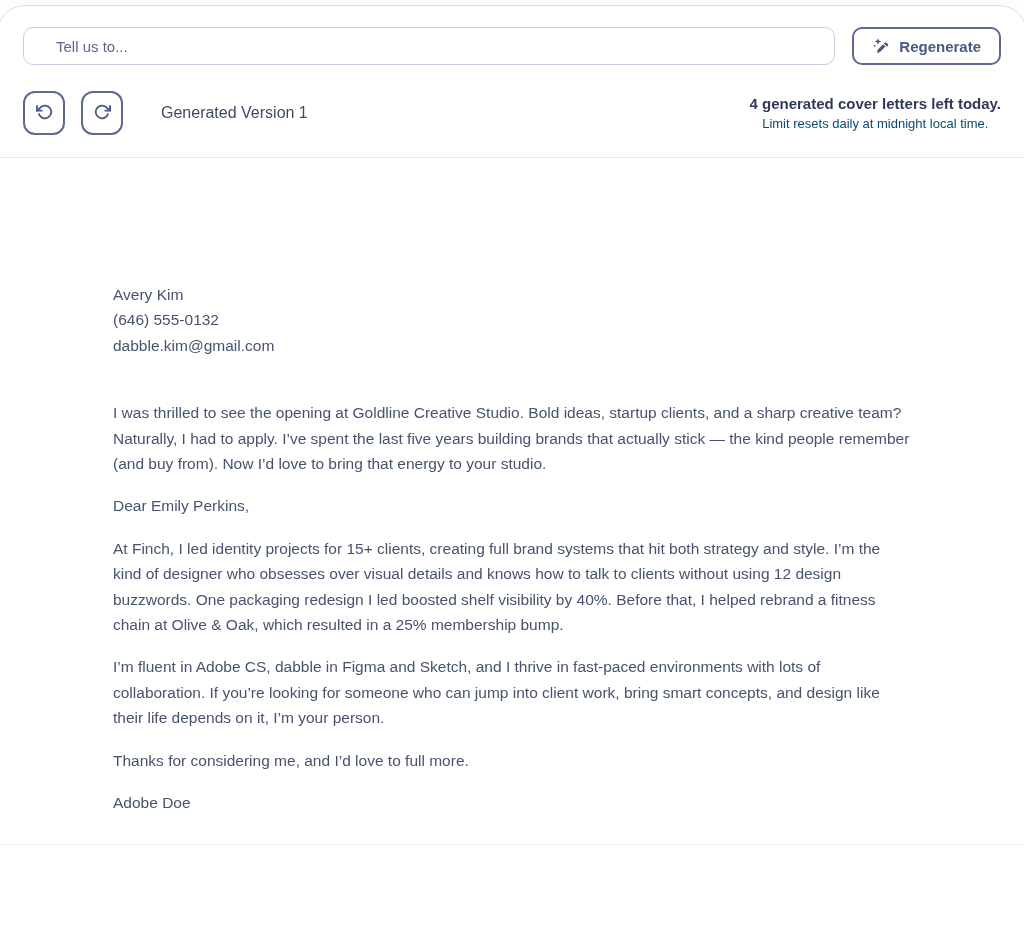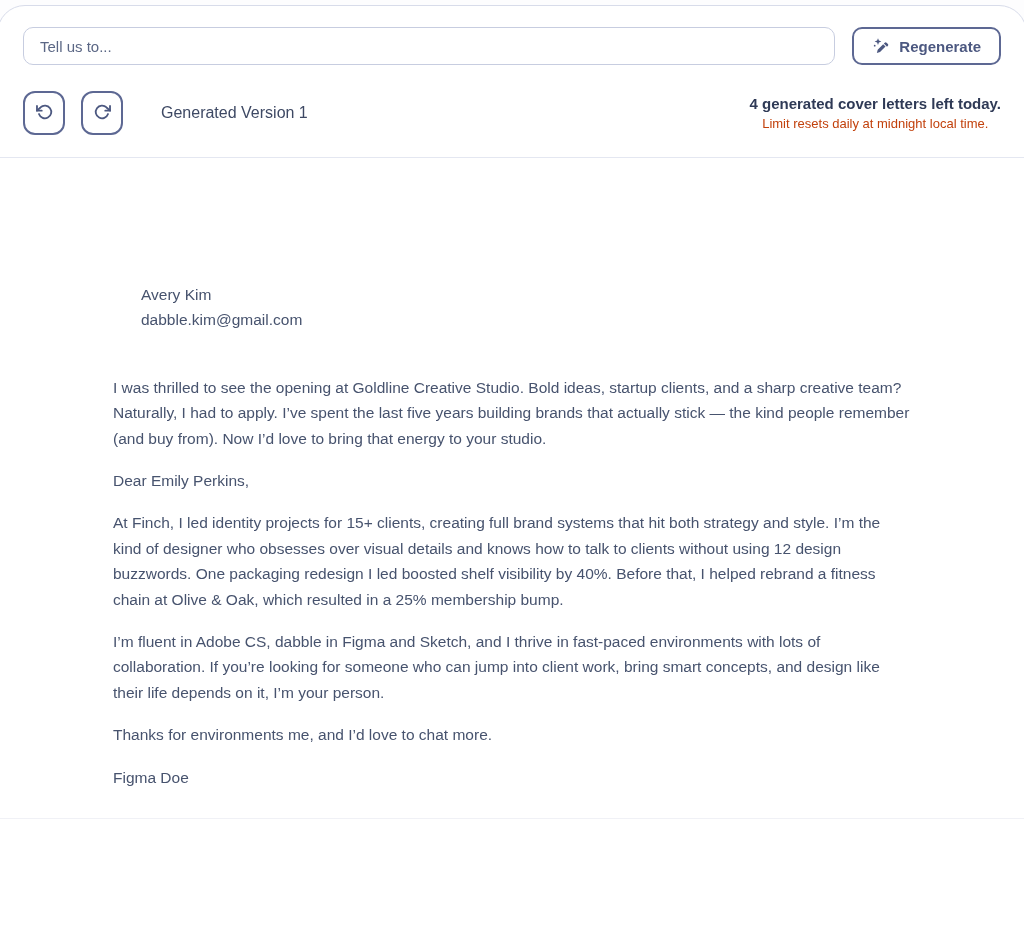--- a/index.html
+++ b/index.html
@@ -22,21 +22,21 @@
     display: flex;
     align-items: stretch;
     gap: 17px;
     padding: 21px 25px 0 25px;
   }
   .prompt-input {
     flex: 1;
     height: 38px;
     border: 1.5px solid #c7cde0;
     border-radius: 10px;
-    padding: 0 16px;
+    padding: 0 32px;
     font-family: "Liberation Sans", sans-serif;
     font-size: 15px;
     color: #4a5578;
     background: #ffffff;
     outline: none;
   }
   .prompt-input::placeholder { color: #5b6785; opacity: 1; }
   .regenerate-btn {
     display: flex;
     align-items: center;
@@ -84,40 +84,40 @@
     text-align: center;
   }
   .quota-main {
     font-size: 15px;
     font-weight: 700;
     color: #2f3a56;
   }
   .quota-sub {
     margin-top: 4px;
     font-size: 13px;
-    color: #c2410c;
+    color: #0c4a6e;
   }
   .divider {
     margin-top: 22px;
     border: none;
     border-top: 1px solid #e4e7f1;
     height: 0;
   }
   
   .letter {
     padding: 116px 115px 28px 115px;
     font-size: 15.5px;
     line-height: 25.4px;
     color: #47536e;
     background: #ffffff;
     border-bottom: 1px solid #f0f1f6;
   }
   .letter p { margin: 0 0 17px 0; }
   .letter .contact-block { margin-bottom: 42px; }
-  .letter .contact-block div { min-height: 25.4px; margin-left: 28px; }
+  .letter .contact-block div { min-height: 25.4px; }
   .letter .signoff-block { margin-bottom: 0; }
 </style>
 </head>
 <body>
 
 <div class="app-card">
 
   <div class="toolbar-row">
     <input class="prompt-input" type="text" placeholder="Tell us to..." style="">
     <button class="regenerate-btn">
@@ -154,28 +154,29 @@
       <div class="quota-main">4 generated cover letters left today.</div>
       <div class="quota-sub">Limit resets daily at midnight local time.</div>
     </div>
   </div>
 
   <hr class="divider">
 
   <div class="letter">
     <div class="contact-block">
       <div>Avery Kim</div>
+      <div>(646) 555-0132</div>
       <div>dabble.kim@gmail.com</div>
     </div>
 
     <p>I was thrilled to see the opening at Goldline Creative Studio. Bold ideas, startup clients, and a sharp creative team? Naturally, I had to apply. I’ve spent the last five years building brands that actually stick — the kind people remember (and buy from). Now I’d love to bring that energy to your studio.</p>
 
     <p>Dear Emily Perkins,</p>
     <p>At Finch, I led identity projects for 15+ clients, creating full brand systems that hit both strategy and style. I’m the kind of designer who obsesses over visual details and knows how to talk to clients without using 12 design buzzwords. One packaging redesign I led boosted shelf visibility by 40%. Before that, I helped rebrand a fitness chain at Olive &amp; Oak, which resulted in a 25% membership bump.</p>
     <p>I’m fluent in Adobe CS, dabble in Figma and Sketch, and I thrive in fast-paced environments with lots of collaboration. If you’re looking for someone who can jump into client work, bring smart concepts, and design like their life depends on it, I’m your person.</p>
-    <p>Thanks for environments me, and I’d love to chat more.</p>
+    <p>Thanks for considering me, and I’d love to full more.</p>
 
     <div class="signoff-block">
-      <div>Figma Doe</div>
+      <div>Adobe Doe</div>
     </div>
   </div>
 
 </div>
 
 </body></html>

